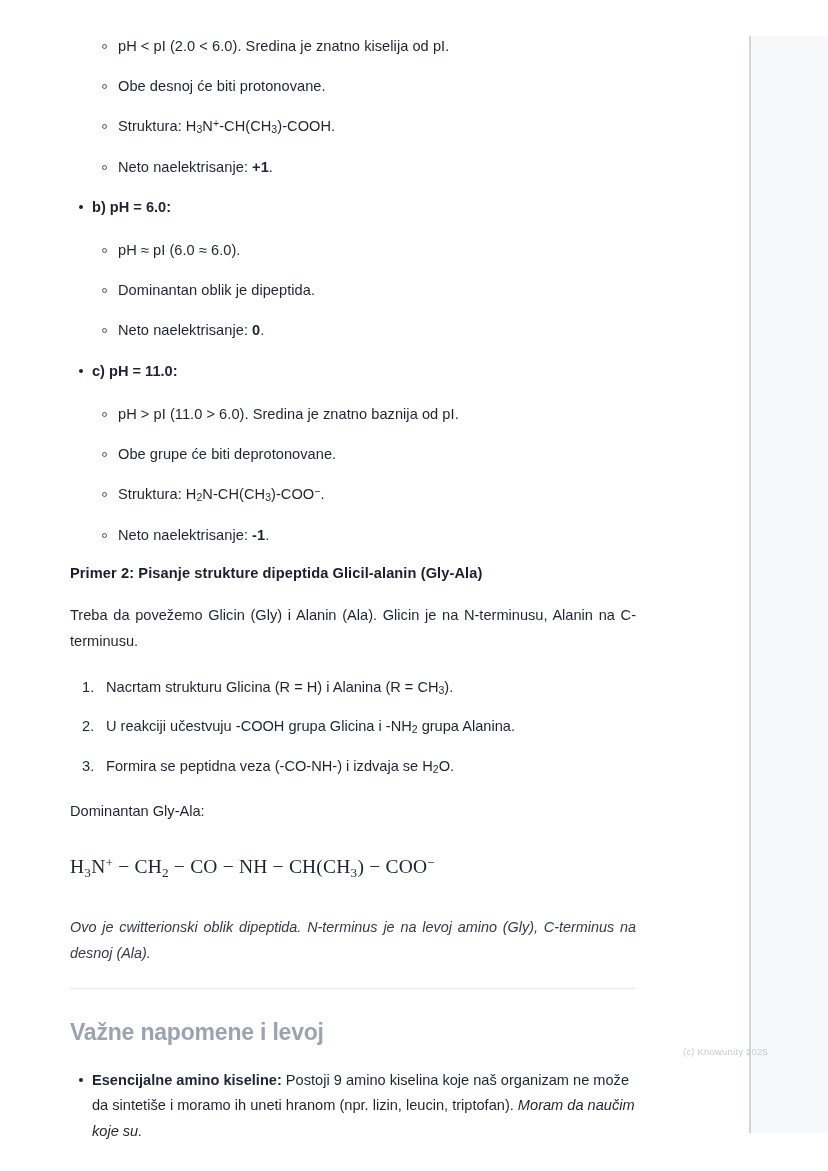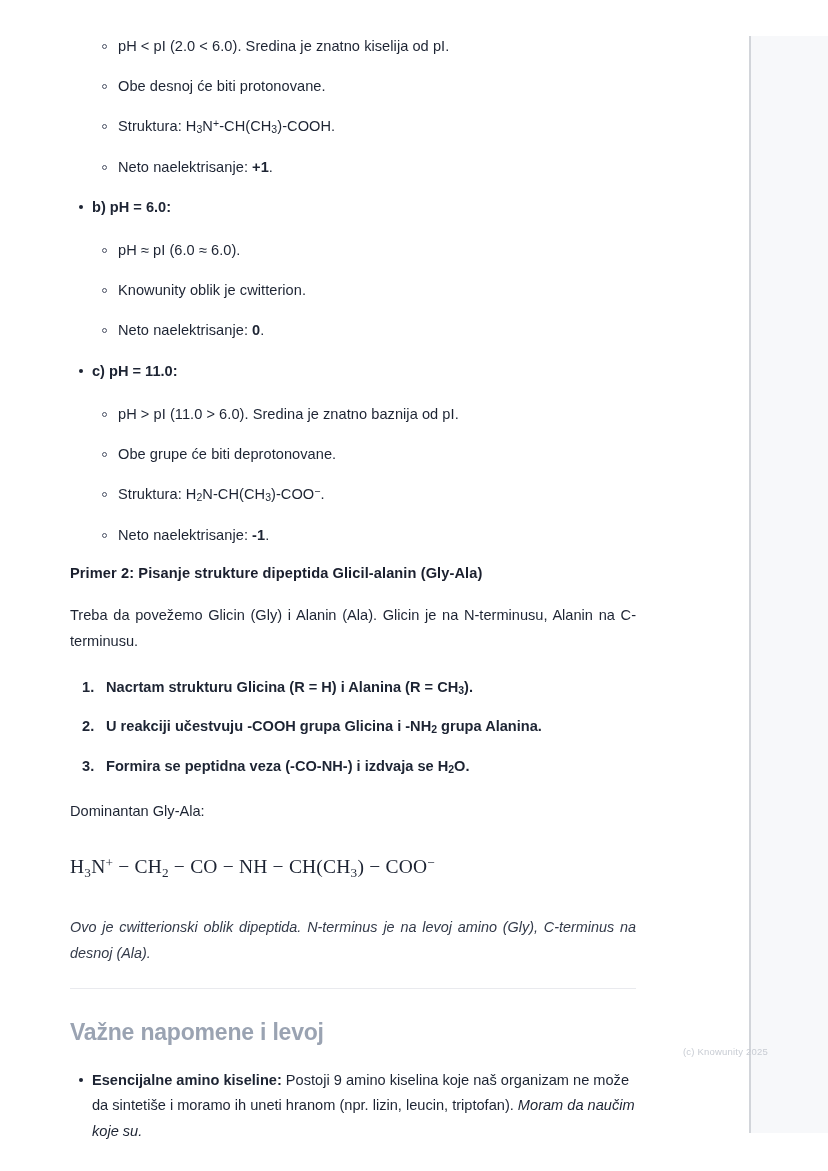--- a/index.html
+++ b/index.html
@@ -128,21 +128,20 @@
     color: #333a49;
     text-align: justify;
     margin: 0 0 18px 0;
   }
 
   
   .numlist {
     counter-reset: n;
     margin: 16px 0 22px 0;
     padding-left: 12px;
-    font-weight: bold;
   }
   .numlist > li {
     counter-increment: n;
     position: relative;
     padding-left: 24px;
     font-size: 14.6px;
     line-height: 1.45;
     margin-bottom: 18px;
   }
   .numlist > li::before {
@@ -219,21 +218,21 @@
     <li>Obe desnoj će biti protonovane.</li>
     <li>Struktura: H<sub>3</sub>N<sup>+</sup>-CH(CH<sub>3</sub>)-COOH.</li>
     <li><span>Neto naelektrisanje:</span> <b>+1</b>.</li>
   </ul>
 
   <ul class="toplist">
     <li class="head">b) pH = 6.0:</li>
   </ul>
   <ul class="sublist group">
     <li>pH ≈ pI (6.0 ≈ 6.0).</li>
-    <li>Knowunity oblik je cwitterion.</li>
+    <li>Dominantan oblik je dipeptida.</li>
     <li><span>Neto naelektrisanje:</span> <b>0</b>.</li>
   </ul>
 
   <ul class="toplist">
     <li class="head">c) pH = 11.0:</li>
   </ul>
   <ul class="sublist group">
     <li>pH &gt; pI (11.0 &gt; 6.0). Sredina je znatno baznija od pI.</li>
     <li>Obe grupe će biti deprotonovane.</li>
     <li>Struktura: H<sub>2</sub>N-CH(CH<sub>3</sub>)-COO<sup>−</sup>.</li>

